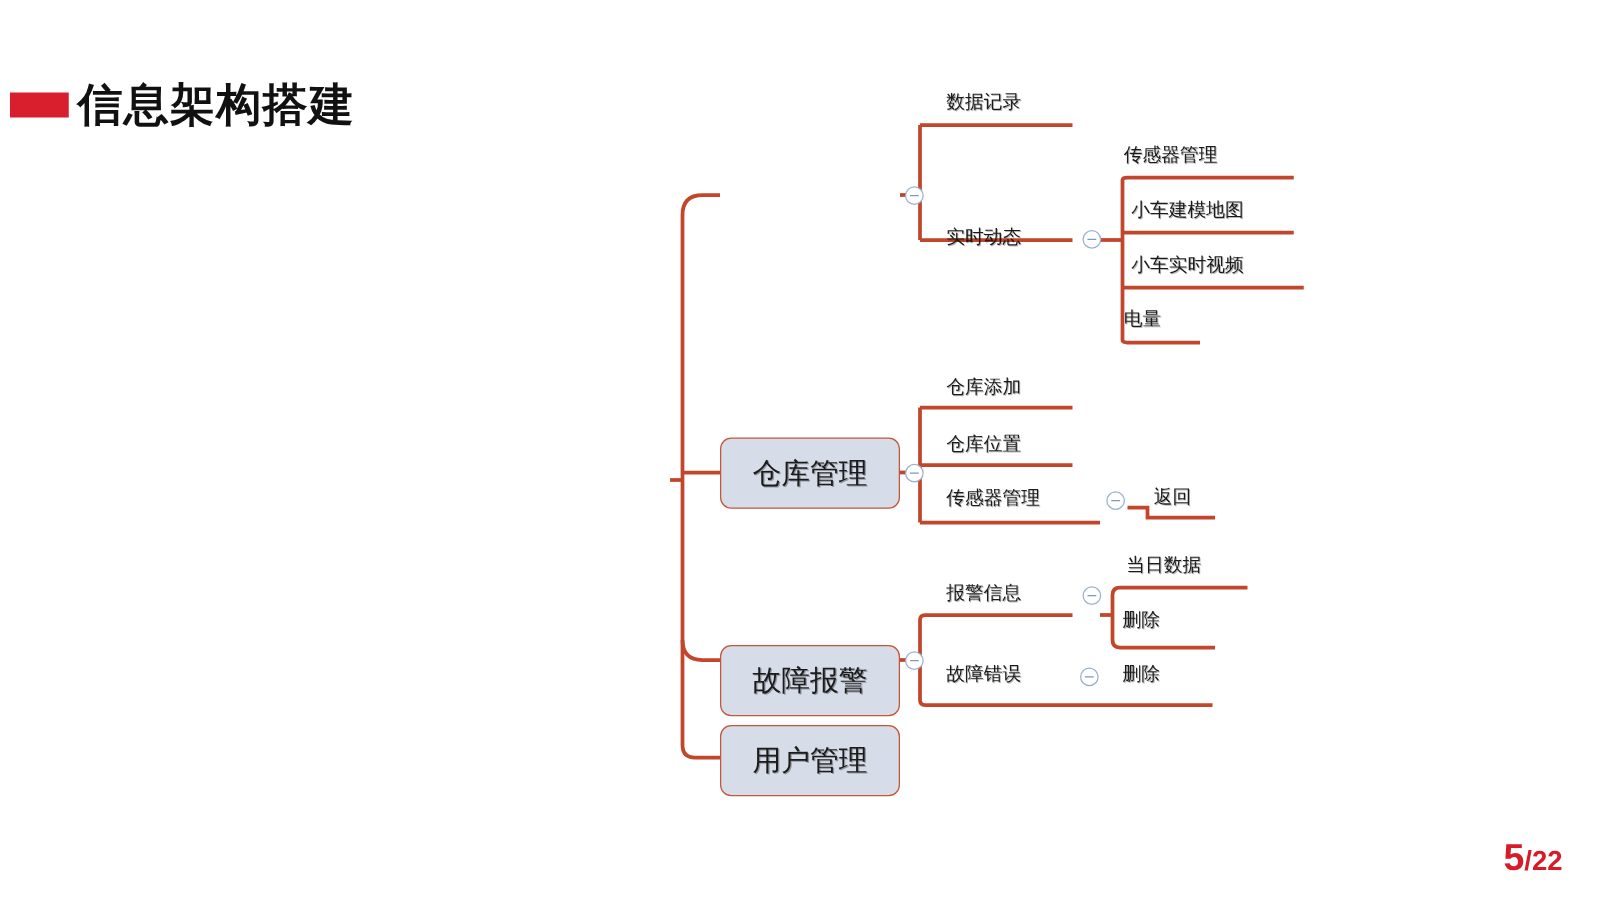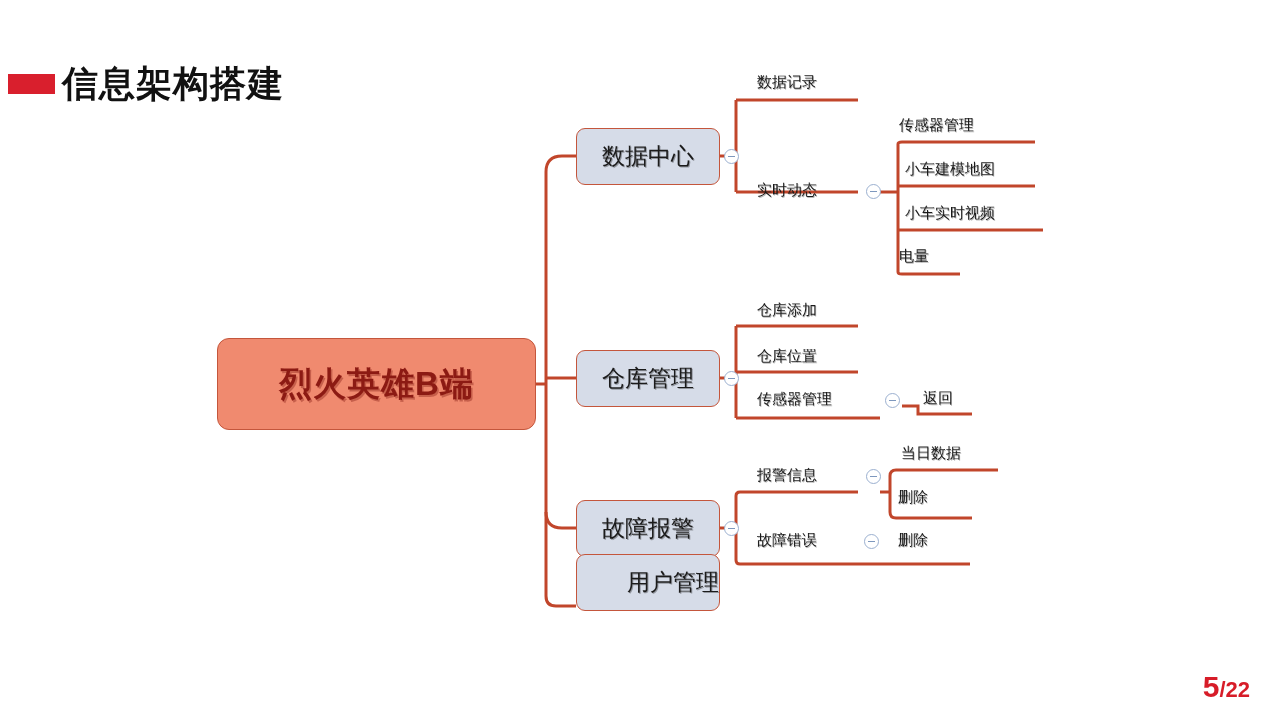--- a/index.html
+++ b/index.html
@@ -152,40 +152,34 @@
       <path d="M 736 496 Q 736 492 740 492 L 858 492"></path>
       <path d="M 736 560 Q 736 564 740 564 L 970 564"></path>
 
       <path d="M 880 492 L 890 492"></path>
       <path d="M 890 476 L 890 512"></path>
       <path d="M 890 476 Q 890 470 896 470 L 998 470"></path>
       <path d="M 890 512 Q 890 518 896 518 L 972 518"></path>
     </g>
   </svg>
 
-  <div id="root-node">
-    <span class="root-label">烈火英雄B端</span>
-  </div>
-
-  <div class="l2-node" style="left:576px; top:128px;">
-    <span class="l2-label">数据中心</span>
-  </div>
+
   <div class="collapse-btn" style="left:724px; top:149px;"></div>
 
   <div class="l2-node" style="left:576px; top:350px;">
     <span class="l2-label">仓库管理</span>
   </div>
   <div class="collapse-btn" style="left:724px; top:371px;"></div>
 
-  <div class="l2-node" style="left:576px; top:500px;text-align:right;">
+  <div class="l2-node" style="left:576px; top:516px;text-align:right;">
     <span class="l2-label">故障报警</span>
   </div>
   <div class="collapse-btn" style="left:724px; top:521px;"></div>
 
-  <div class="l2-node" style="left:576px; top:554px;justify-content:flex-end;">
+  <div class="l2-node" style="left:576px; top:580px;">
     <span class="l2-label">用户管理</span>
   </div>
 
   <div class="leaf" style="left:757px; top:74px;">数据记录</div>
 
   <div class="leaf" style="left:757px; top:182px;">实时动态</div>
   <div class="collapse-btn" style="left:866px; top:184px;"></div>
 
   <div class="leaf" style="left:899px; top:117px;">传感器管理</div>
   <div class="leaf" style="left:905px; top:161px;">小车建模地图</div>

